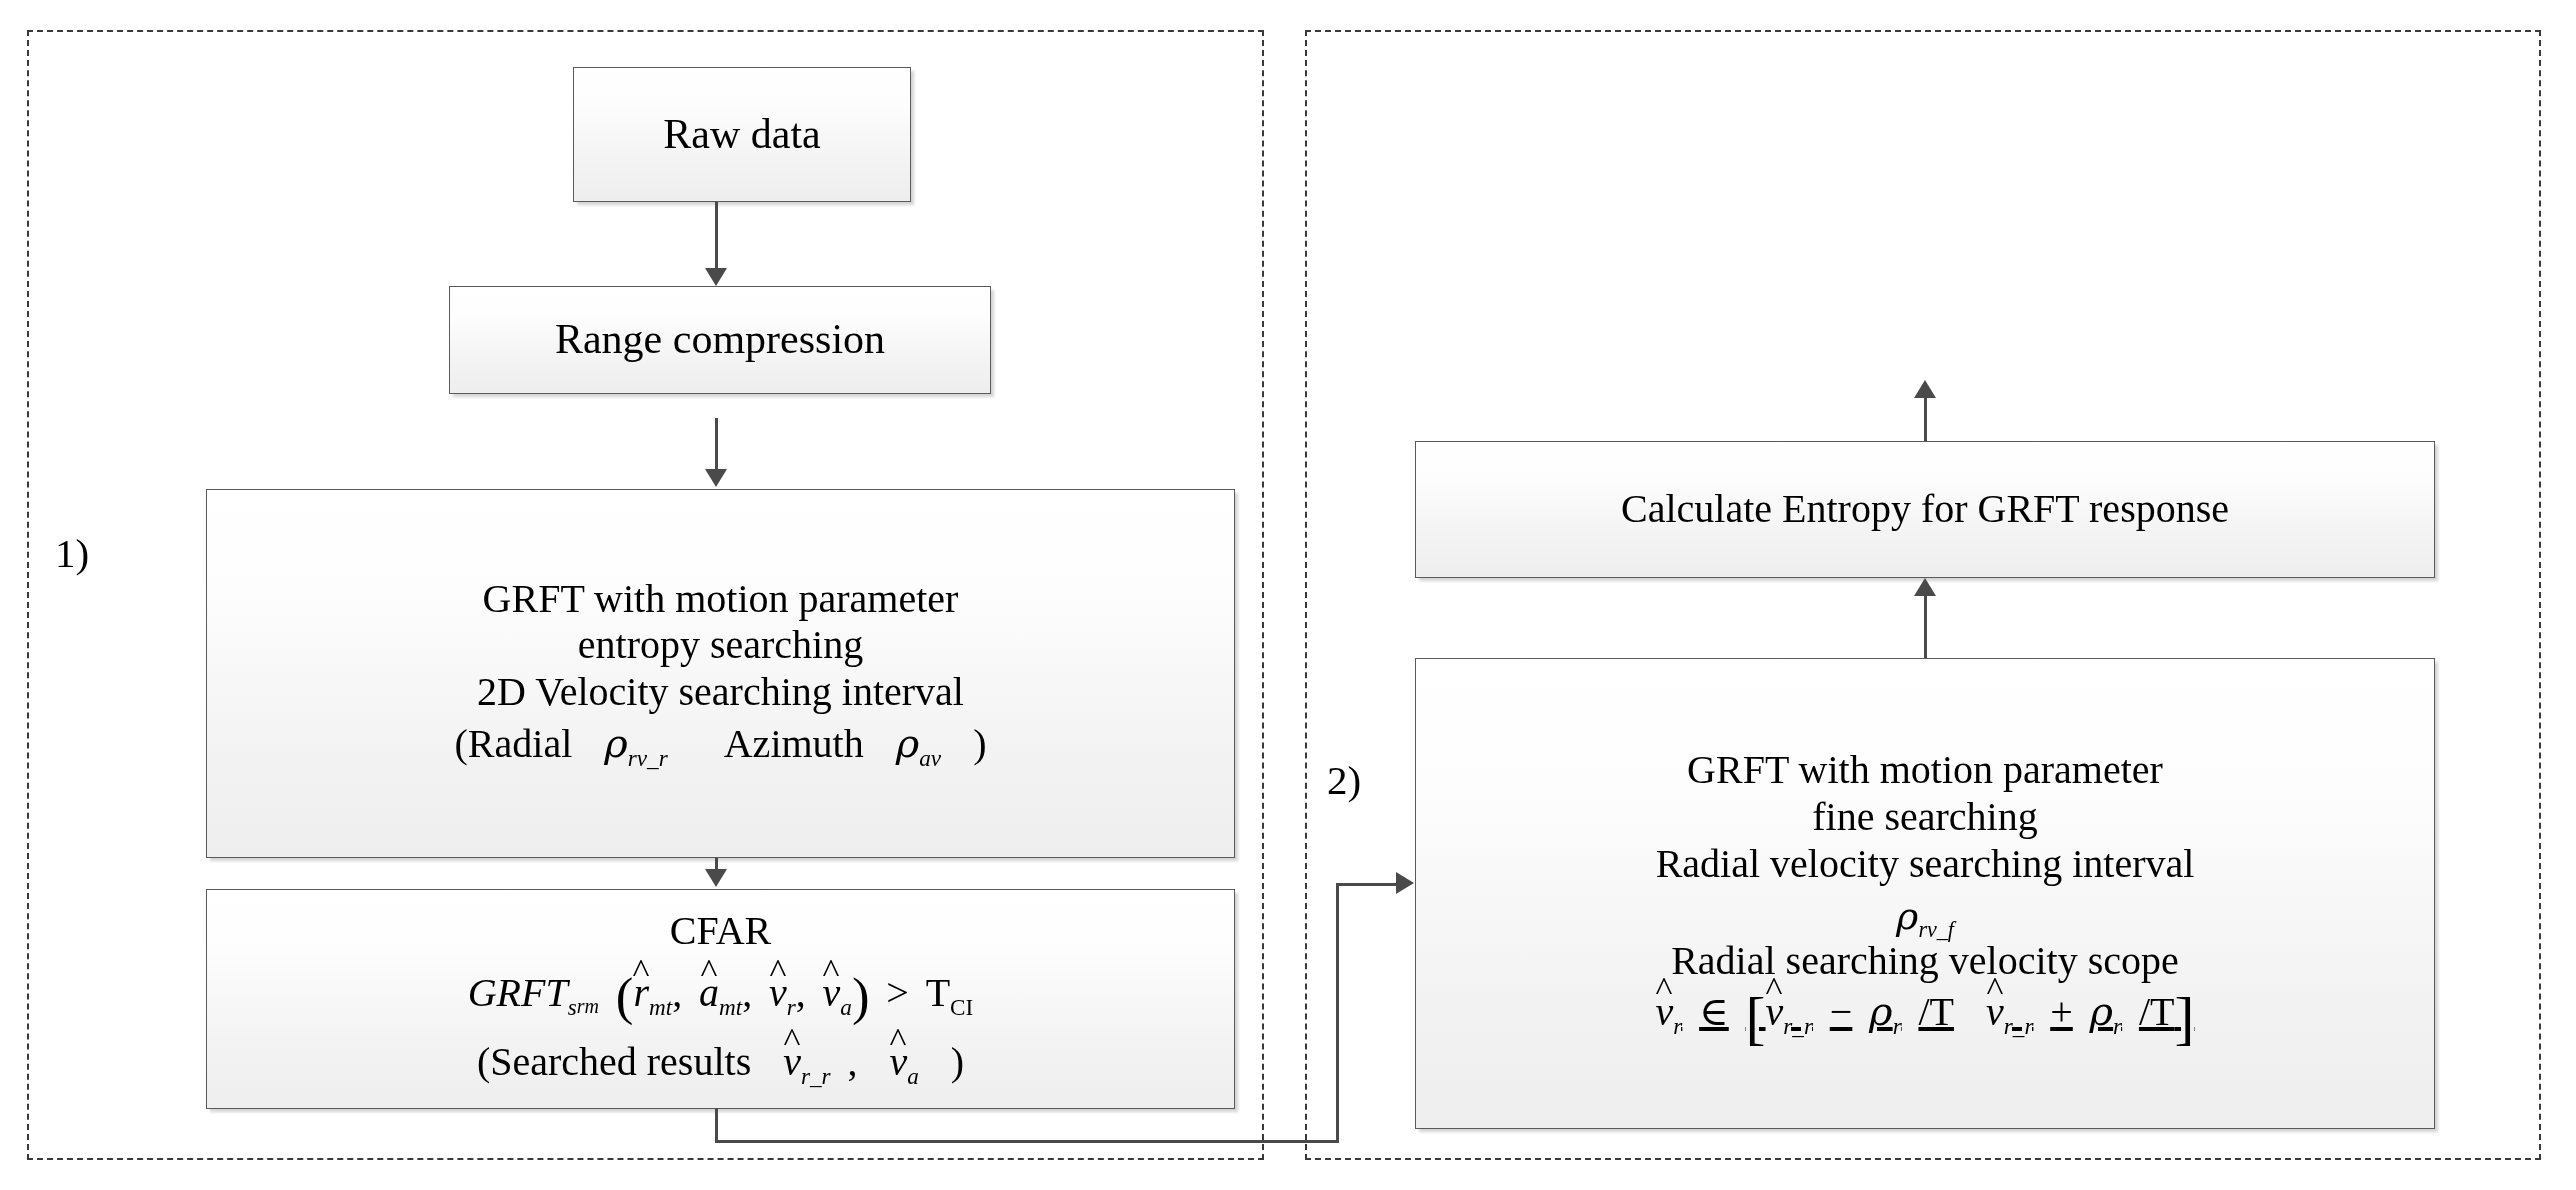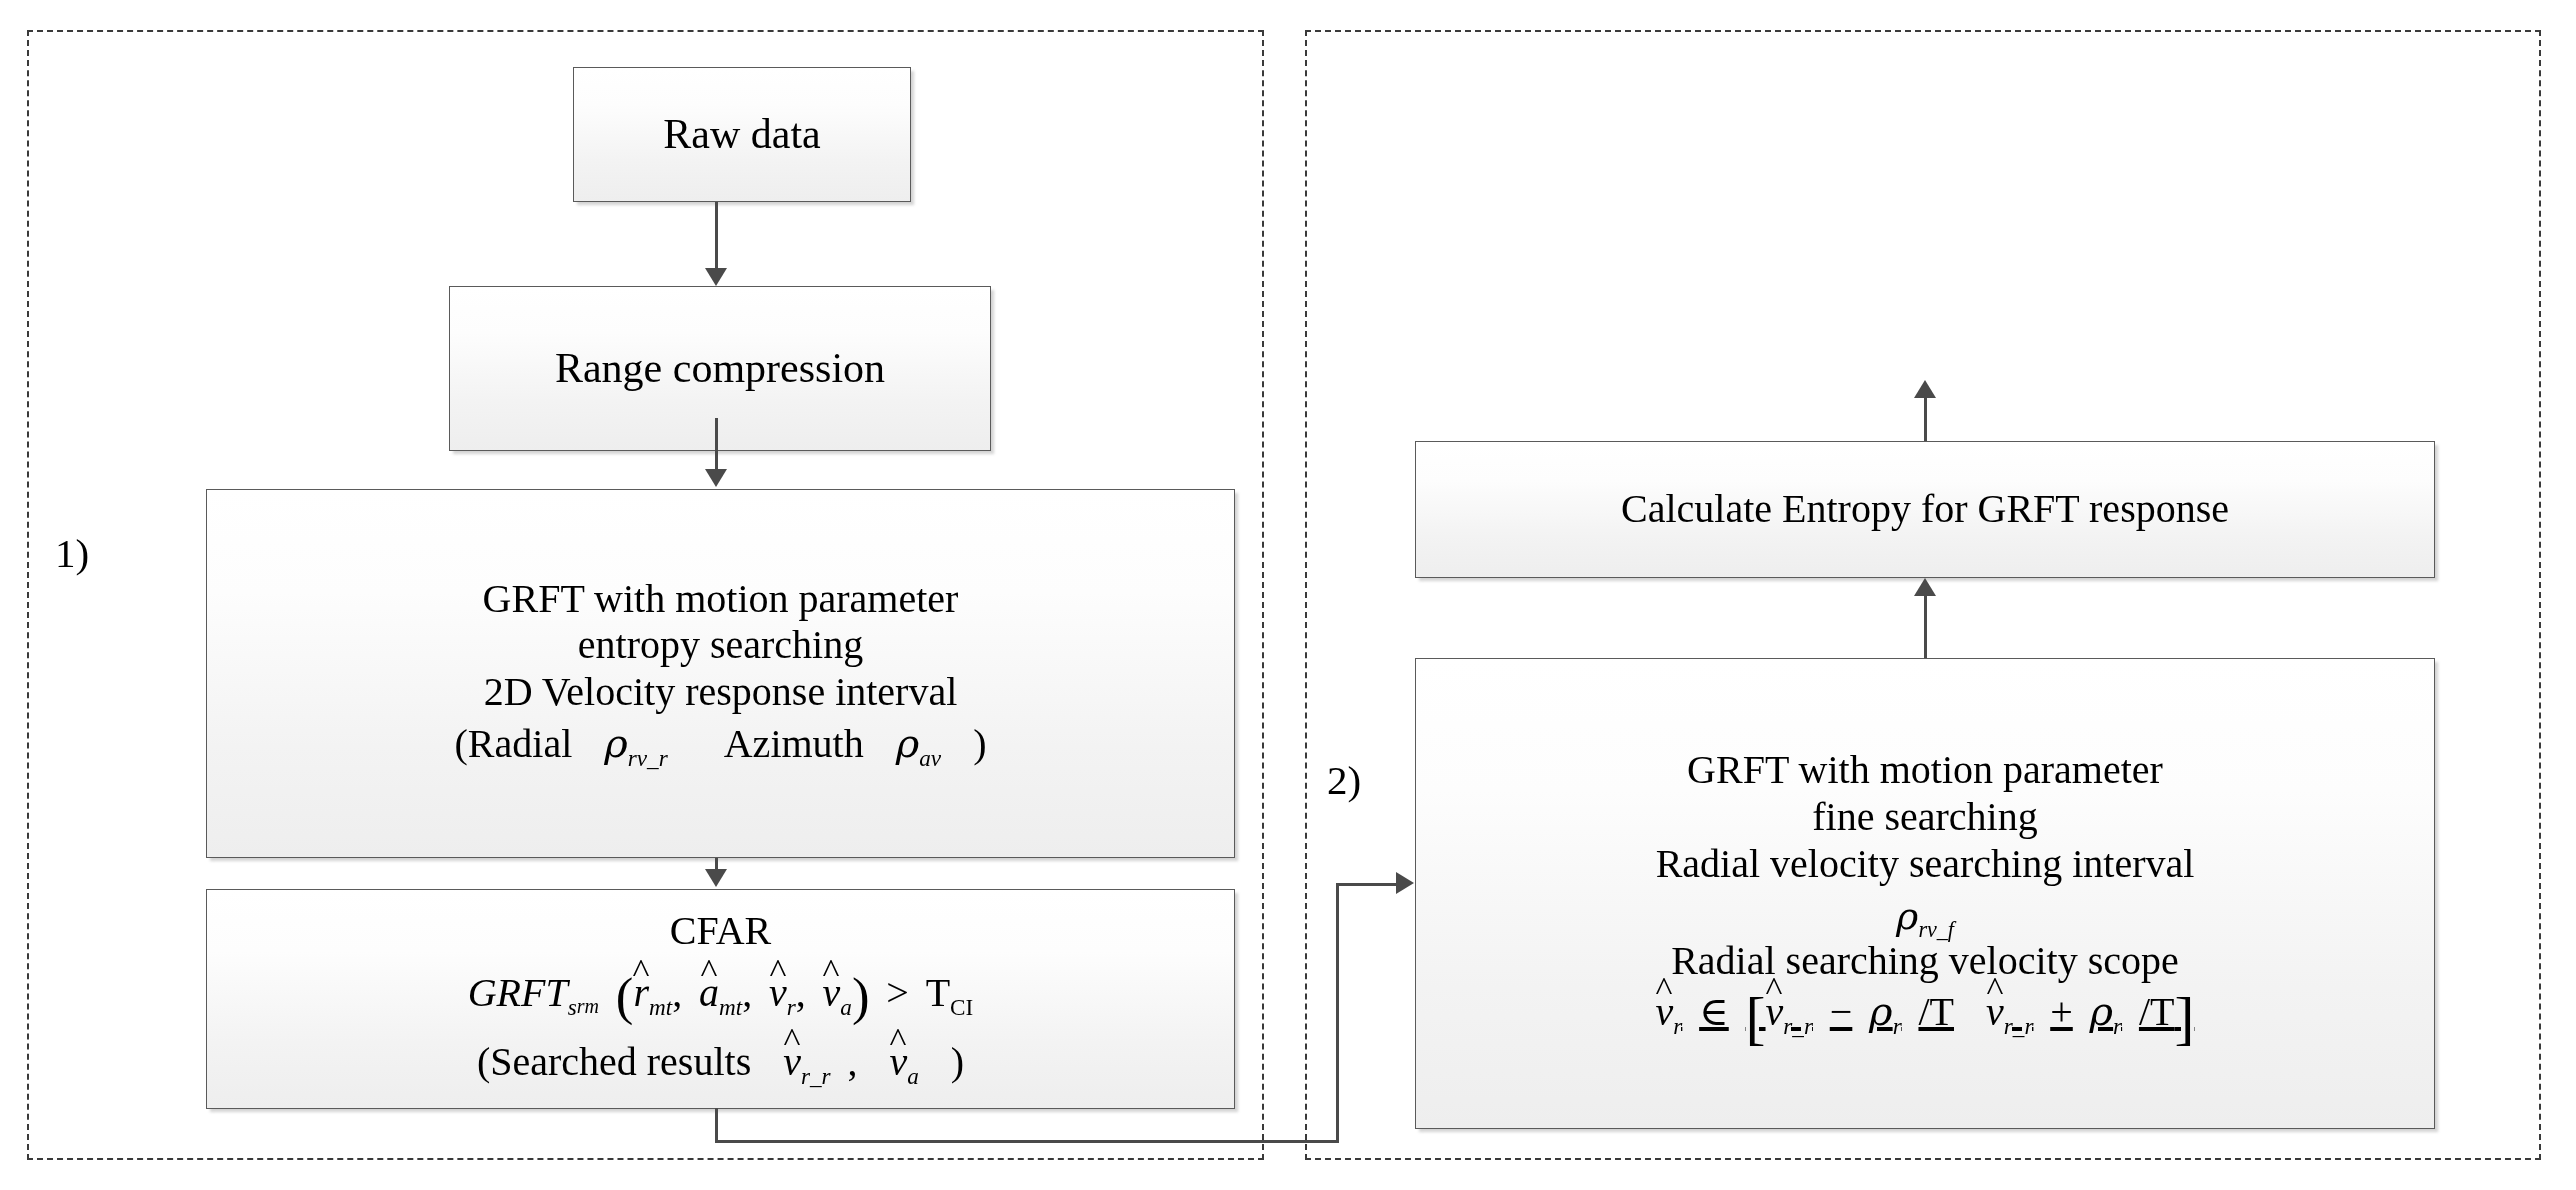--- a/index.html
+++ b/index.html
@@ -64,32 +64,32 @@
   <div class="panel" id="panel-left"></div>
   <div class="panel-num" style="left:55px;top:533px;">1)</div>
 
   <div class="node" style="left:573px;top:67px;width:338px;height:135px;">
     <div class="txt ln1">Raw data</div>
   </div>
 
   <div class="conn v" style="left:715px;top:202px;height:69px;"></div>
   <div class="arrow-down" style="left:705px;top:268px;"></div>
 
-  <div class="node" style="left:449px;top:286px;width:542px;height:165px;">
+  <div class="node" style="left:449px;top:286px;width:542px;height:108px;">
     <div class="txt ln1">Range compression</div>
   </div>
 
   <div class="conn v" style="left:715px;top:418px;height:55px;"></div>
   <div class="arrow-down" style="left:705px;top:469px;"></div>
 
   <div class="node" style="left:206px;top:489px;width:1029px;height:369px;">
     <div class="txt">
       <div class="ln2">GRFT with motion parameter</div>
       <div class="ln2">entropy searching</div>
-      <div class="ln2">2D Velocity response interval</div>
+      <div class="ln2">2D Velocity searching interval</div>
       <div class="ln2" style="margin-top:3.6px;">
         <span>(Radial</span><span class="gap-m"></span><span class="rho">ρ</span><span class="sub">rv_r</span><span class="gap-l"></span><span>Azimuth</span><span class="gap-m"></span><span class="rho">ρ</span><span class="sub">av</span><span class="gap-m"></span><span>)</span>
       </div>
     </div>
   </div>
 
   <div class="conn v" style="left:715px;top:858px;height:16px;"></div>
   <div class="arrow-down" style="left:705px;top:869px;"></div>
 
   <div class="node" style="left:206px;top:889px;width:1029px;height:220px;">

